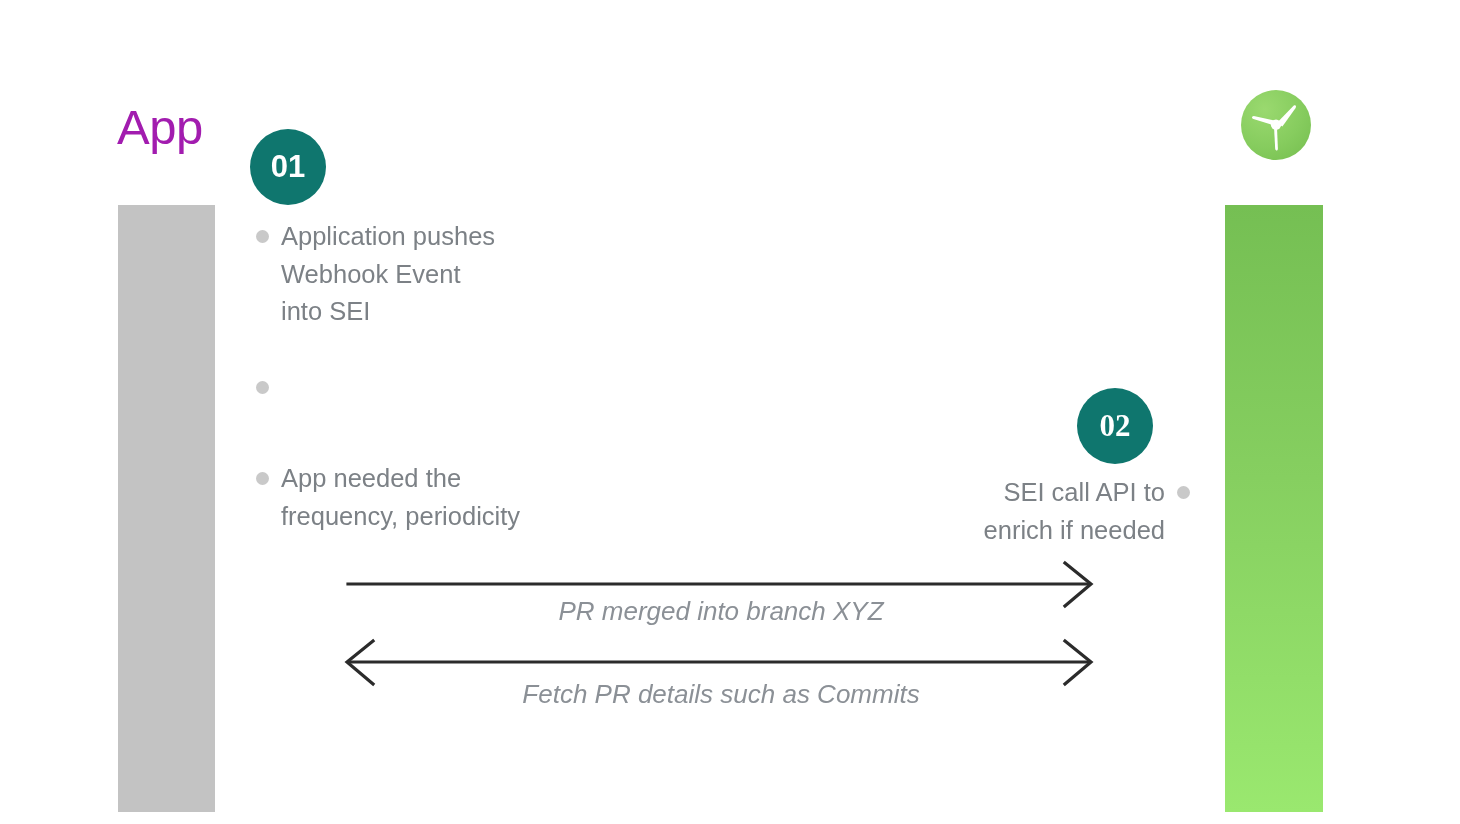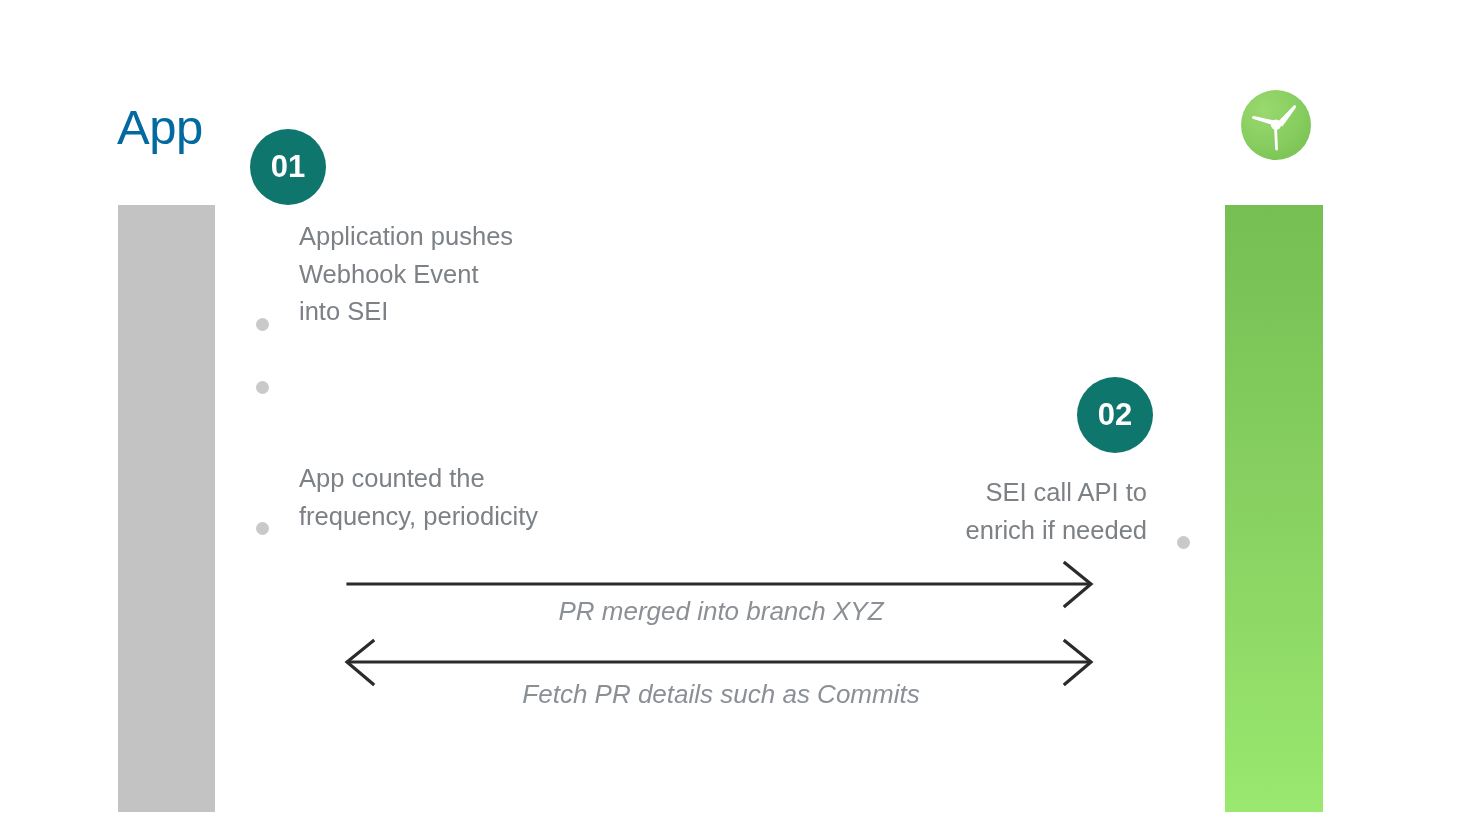--- a/index.html
+++ b/index.html
@@ -19,21 +19,21 @@
     overflow: hidden;
   }
 
   
   .actor-title {
     position: absolute;
     left: 117px;
     top: 99px;
     font-size: 49px;
     line-height: 56px;
-    color: #0369a1;
+    color: #a21caf;
     letter-spacing: -0.5px;
     white-space: nowrap;
   }
   .lifeline-left {
     position: absolute;
     left: 118px;
     top: 205px;
     width: 97px;
     height: 607px;
     background: #c3c3c3;
@@ -68,33 +68,32 @@
     background: #0f766e;
     color: #ffffff;
     font-size: 31px;
     font-weight: bold;
     display: flex;
     align-items: center;
     justify-content: center;
     letter-spacing: 0px;
   }
   .badge-01 { left: 250px; top: 129px; }
-  .badge-02 { left: 1077px; top: 377px; }
+  .badge-02 { left: 1077px; top: 388px; font-family: Liberation Serif, serif; }
 
   
   .bullet-block {
     position: absolute;
     font-size: 25.5px;
     line-height: 37.5px;
     color: #7c8186;
   }
   .bullet-block .row {
     display: flex;
-    align-items: flex-end;
-    gap: 18px;
+    align-items: flex-start;
   }
   .bullet-block .dot {
     width: 13px;
     height: 13px;
     border-radius: 50%;
     background: #c9c9c9;
     flex: 0 0 auto;
     margin-top: 12px;
   }
   .bullet-block .txt { white-space: pre-line; }
@@ -174,21 +173,21 @@
 
   <div class="bullet-block list-left item-2">
     <div class="row">
       <span class="dot"></span>
     </div>
   </div>
 
   <div class="bullet-block list-left item-3">
     <div class="row">
       <span class="dot"></span>
-      <span class="txt">App counted the
+      <span class="txt">App needed the
 frequency, periodicity</span>
     </div>
   </div>
 
   <div class="bullet-block list-right item-r1">
     <div class="row">
       <span class="txt">SEI call API to
 enrich if needed</span>
       <span class="dot"></span>
     </div>

